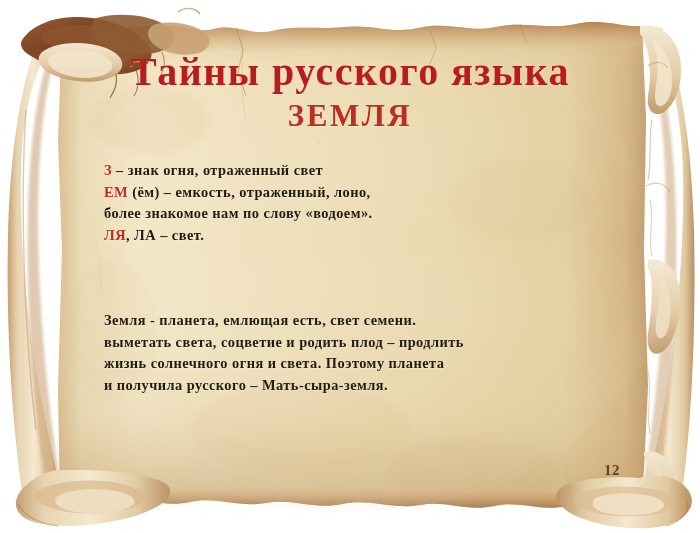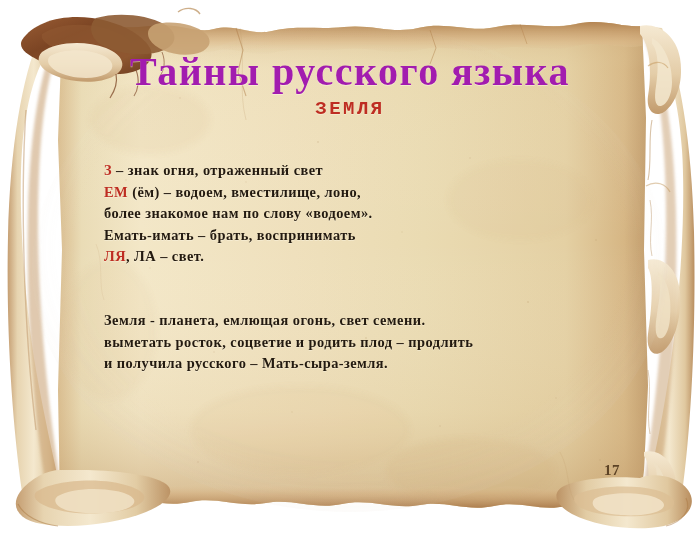--- a/index.html
+++ b/index.html
@@ -23,28 +23,28 @@
     z-index:5;pointer-events:none;
   }
   #content > *{pointer-events:auto;}
 
   #title-block{
     position:absolute;left:60px;top:52px;width:580px;text-align:center;
   }
   #main-title{
     font-family:"Liberation Serif","DejaVu Serif",serif;
     font-size:40px;line-height:1.0;font-weight:700;
-    color:#a21caf;letter-spacing:1.5px;
+    color:#b91c1c;letter-spacing:1.5px;
     text-shadow:0 1px 0 rgba(255,250,235,.45);
     white-space:nowrap;
   }
   #sub-title{
     margin-top:6px;
-    font-family:Liberation Mono, monospace;
-    font-size:19px;font-weight:700;letter-spacing:2.5px;
+    font-family:Liberation Serif, serif;
+    font-size:31px;font-weight:700;letter-spacing:2.5px;
     color:#BE2D22;
     text-shadow:0 1px 0 rgba(255,250,235,.4);
   }
 
   .para{
     position:absolute;left:104px;width:500px;
     font-family:"Liberation Serif","DejaVu Serif",serif;
     font-size:14.4px;line-height:21.5px;font-weight:700;
     color:#231a10;letter-spacing:.45px;
     text-shadow:0 1px 0 rgba(255,252,240,.35);
@@ -372,27 +372,27 @@
 
 <div id="content">
 
   <div id="title-block">
     <div id="main-title">Тайны русского языка</div>
     <div id="sub-title">ЗЕМЛЯ</div>
   </div>
 
   <div class="para" id="para-definitions">
       <div class="line"><span class="red">З</span><span class="dk"> – знак огня, отраженный свет</span></div>
-      <div class="line"><span class="red">ЕМ</span><span class="dk"> (ём) – водоем, вместилище, лоно,</span></div>
+      <div class="line"><span class="red">ЕМ</span><span class="dk"> (ём) – емкость, отраженный, лоно,</span></div>
       <div class="line"><span class="dk">более знакомое нам по слову «водоем».</span></div>
-      <div class="line"><span class="dk">Емать-имать – брать, воспринимать</span></div>
       <div class="line"><span class="red">ЛЯ</span><span class="dk">, ЛА – свет.</span></div>
     </div>
 
   <div class="para" id="para-explanation">
-      <div class="line"><span class="dk">Земля - планета, емлющая огонь, свет семени.</span></div>
-      <div class="line"><span class="dk">выметать росток, соцветие и родить плод – продлить</span></div>
+      <div class="line"><span class="dk">Земля - планета, емлющая есть, свет семени.</span></div>
+      <div class="line"><span class="dk">выметать света, соцветие и родить плод – продлить</span></div>
+      <div class="line"><span class="dk">жизнь солнечного огня и света. Поэтому планета</span></div>
       <div class="line"><span class="dk">и получила русского – Мать-сыра-земля.</span></div>
     </div>
 
-  <div id="page-number">17</div>
+  <div id="page-number">12</div>
 
 </div>
 
 </body></html>

